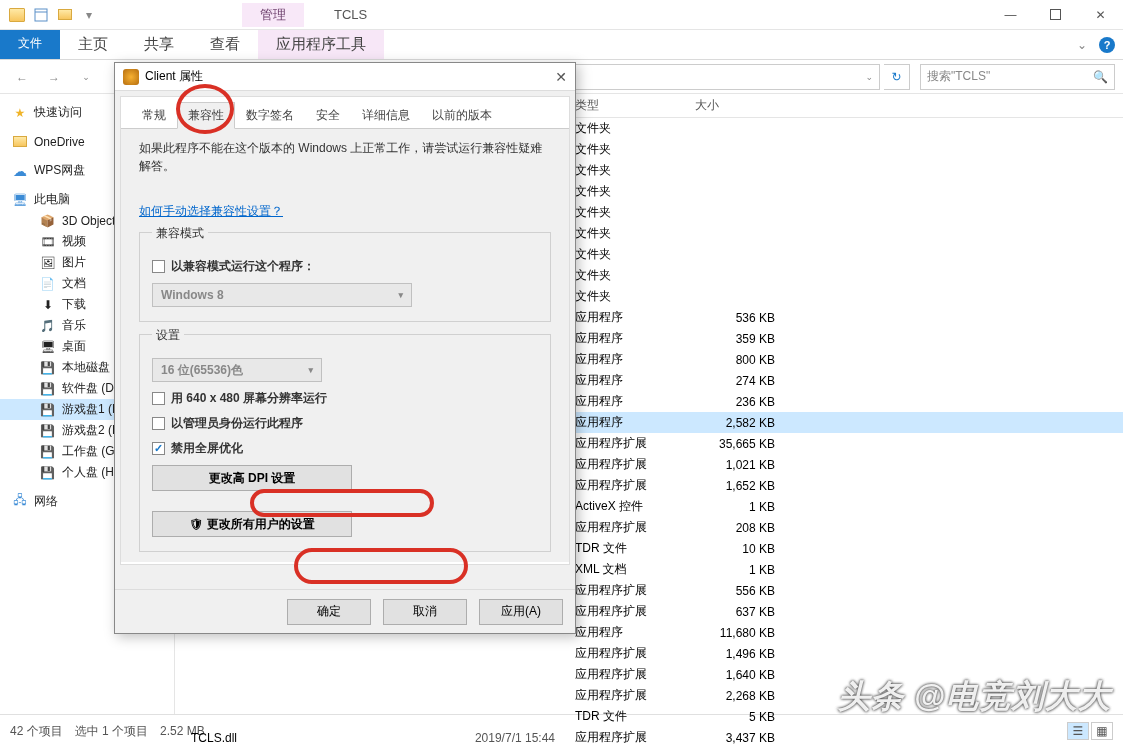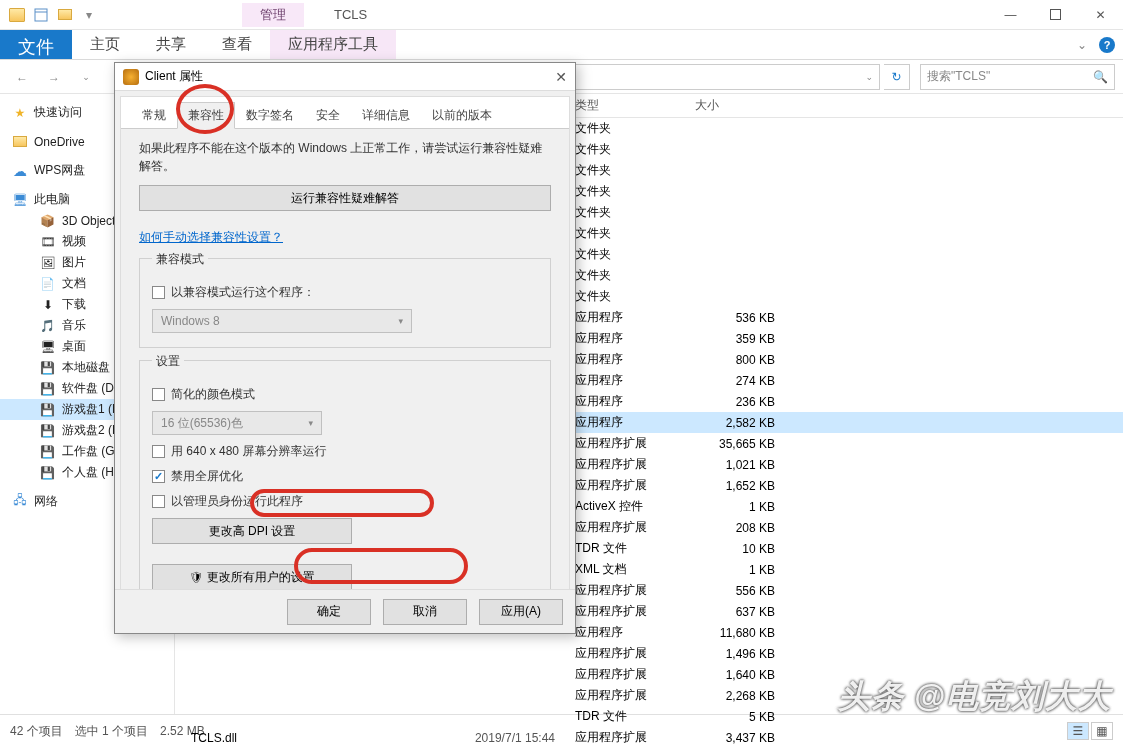--- a/index.html
+++ b/index.html
@@ -10,21 +10,21 @@
 .titlebar-left { display: flex; align-items: center; padding-left: 6px; }
 .qat-btn { width: 22px; height: 22px; display: flex; align-items: center; justify-content: center; margin-right: 2px; }
 .folder-icon { width: 16px; height: 14px; background: linear-gradient(#ffe9a6,#f7c65f); border: 1px solid #d9a93f; border-radius: 1px; }
 .contextual-tab { background: #f8e8f8; color: #6b3e6b; padding: 3px 18px; margin-left: 140px; font-size: 13px; }
 .wintitle { margin-left: 30px; color: #555; font-size: 13px; }
 .win-controls { margin-left: auto; display: flex; }
 .win-btn { width: 45px; height: 28px; display: flex; align-items: center; justify-content: center; color: #555; }
 
 
 .ribbon { height: 30px; display: flex; align-items: stretch; border-bottom: 1px solid #dadada; background:#fff;}
-.file-tab { background: #1979ca; color: #fff; padding: 5px 18px; font-size: 18px;}
+.file-tab { background: #1979ca; color: #fff; padding: 5px 18px; font-size: 12px;}
 .rtab { padding: 5px 18px; color: #444; font-size: 15px;}
 .rtab-ctx { background: #f7e7f7; }
 .ribbon-right { margin-left:auto; display:flex; align-items:center; padding-right:8px; gap:12px; }
 .help-circle { width:16px;height:16px;border-radius:50%;background:#1979ca;color:#fff;display:flex;align-items:center;justify-content:center;font-size:11px;font-weight:bold;}
 
 
 .navbar { height: 34px; display: flex; align-items: center; padding: 3px 8px; gap: 4px; background:#fff; border-bottom:1px solid #e5e5e5;}
 .nav-arrow { width: 28px; height: 26px; display:flex; align-items:center; justify-content:center; color:#888;}
 .addr { flex: 1; height:26px; border:1px solid #ccc; display:flex; align-items:center; padding:0 6px; color:#444; overflow:hidden;}
 .addr-seg{padding:0 4px;}
@@ -63,21 +63,21 @@
 .dlg-close{margin-left:auto;font-size:14px;color:#555;}
 .dlg-tabs{display:flex;background:#fff;padding:4px 10px 0;border-bottom:1px solid #ccc;margin:4px;}
 .dlg-tab{padding:4px 10px;color:#444;border:1px solid transparent;position:relative;top:1px;}
 .dlg-tab.active{background:#f0f0f0;border:1px solid #ccc;border-bottom-color:#f0f0f0;}
 .dlg-body{padding:10px 18px;}
 .dlg-desc{color:#333;line-height:1.5;margin-bottom:10px;}
 .dlg-btn{height:26px;border:1px solid #adadad;background:#e1e1e1;display:flex;align-items:center;justify-content:center;cursor:default;}
 .dlg-link{color:#0066cc;text-decoration:underline;margin-top:18px;display:inline-block;}
 .fieldset{border:1px solid #d0d0d0;margin-top:12px;padding:10px 12px 14px;}
 .fieldset-title{position:relative;top:-18px;background:#f0f0f0;display:inline-block;padding:0 4px;color:#333;}
-.fieldset-body{margin-top:-10px;}
+.fieldset-body{margin-top:-10px;font-weight:bold;}
 .chk-row{display:flex;align-items:center;margin:8px 0;color:#333;}
 .chk{width:13px;height:13px;border:1px solid #888;margin-right:6px;display:flex;align-items:center;justify-content:center;background:#fff;}
 .chk.checked::after{content:"✓";font-size:11px;color:#1979ca;font-weight:bold;}
 .combo{height:24px;border:1px solid #c0c0c0;background:#e8e8e8;display:flex;align-items:center;padding:0 8px;color:#888;margin-top:6px;}
 .combo .chev{margin-left:auto;font-size:9px;}
 .dlg-footer{position:absolute;bottom:0;left:0;right:0;height:44px;background:#f0f0f0;display:flex;justify-content:flex-end;align-items:center;gap:12px;padding:0 12px;border-top:1px solid #ddd;}
 .dlg-footer .dlg-btn{width:84px;}
 
 
 .anno-circle{position:absolute;border:4px solid #d93025;border-radius:50%;pointer-events:none;}
@@ -484,59 +484,54 @@
   <div class="dlg-tabs" style="margin:0;">
     <div class="dlg-tab">常规</div>
     <div class="dlg-tab active">兼容性</div>
     <div class="dlg-tab">数字签名</div>
     <div class="dlg-tab">安全</div>
     <div class="dlg-tab">详细信息</div>
     <div class="dlg-tab">以前的版本</div>
   </div>
   <div class="dlg-body" style="background:#f0f0f0;">
     <div class="dlg-desc">如果此程序不能在这个版本的 Windows 上正常工作，请尝试运行兼容性疑难解答。</div>
-    <div class="dlg-btn" style="width:100%;">运行兼容性疑难解答</div>
     <a class="dlg-link">如何手动选择兼容性设置？</a>
 
     <div class="fieldset">
       <span class="fieldset-title">兼容模式</span>
       <div class="fieldset-body">
         <div class="chk-row">
               <div class="chk"></div>
               <span>以兼容模式运行这个程序：</span>
             </div>
         <div class="combo" style="width:260px;">
               <span>Windows 8</span>
               <span class="chev">▾</span>
             </div>
       </div>
     </div>
 
     <div class="fieldset">
       <span class="fieldset-title">设置</span>
       <div class="fieldset-body">
-        <div class="chk-row">
-              <div class="chk"></div>
-              <span>简化的颜色模式</span>
-            </div>
         <div class="combo" style="width:170px;">
               <span>16 位(65536)色</span>
               <span class="chev">▾</span>
             </div>
         <div class="chk-row">
               <div class="chk"></div>
               <span>用 640 x 480 屏幕分辨率运行</span>
             </div>
         <div class="chk-row">
+              <div class="chk"></div>
+              <span>以管理员身份运行此程序</span>
+            </div>
+        <div class="chk-row">
               <div class="chk checked"></div>
               <span>禁用全屏优化</span>
-            </div>
-        <div class="chk-row">
-              <div class="chk"></div>
-              <span>以管理员身份运行此程序</span>
             </div>
         <div class="dlg-btn" style="width:200px;margin-top:6px;">更改高 DPI 设置</div>
         <div class="dlg-btn" style="width:200px;margin-top:20px;"><span class="shield">🛡</span>&nbsp;<span>更改所有用户的设置</span></div>
       </div>
     </div>
   </div>
   </div>
   <div class="dlg-footer">
     <div class="dlg-btn">确定</div>
     <div class="dlg-btn">取消</div>

